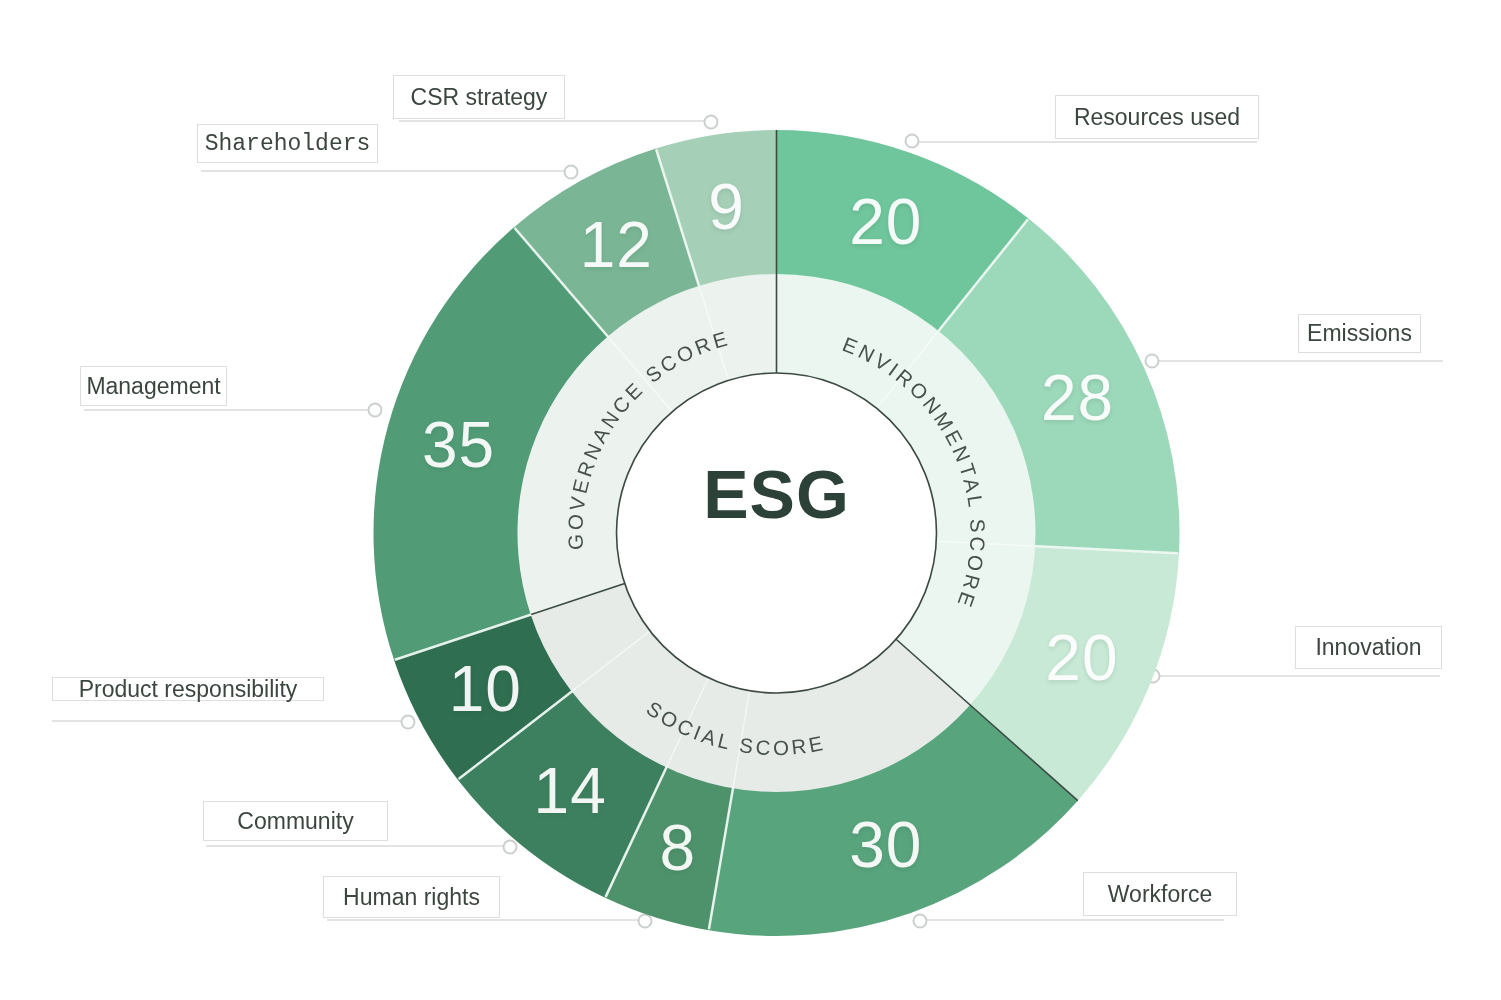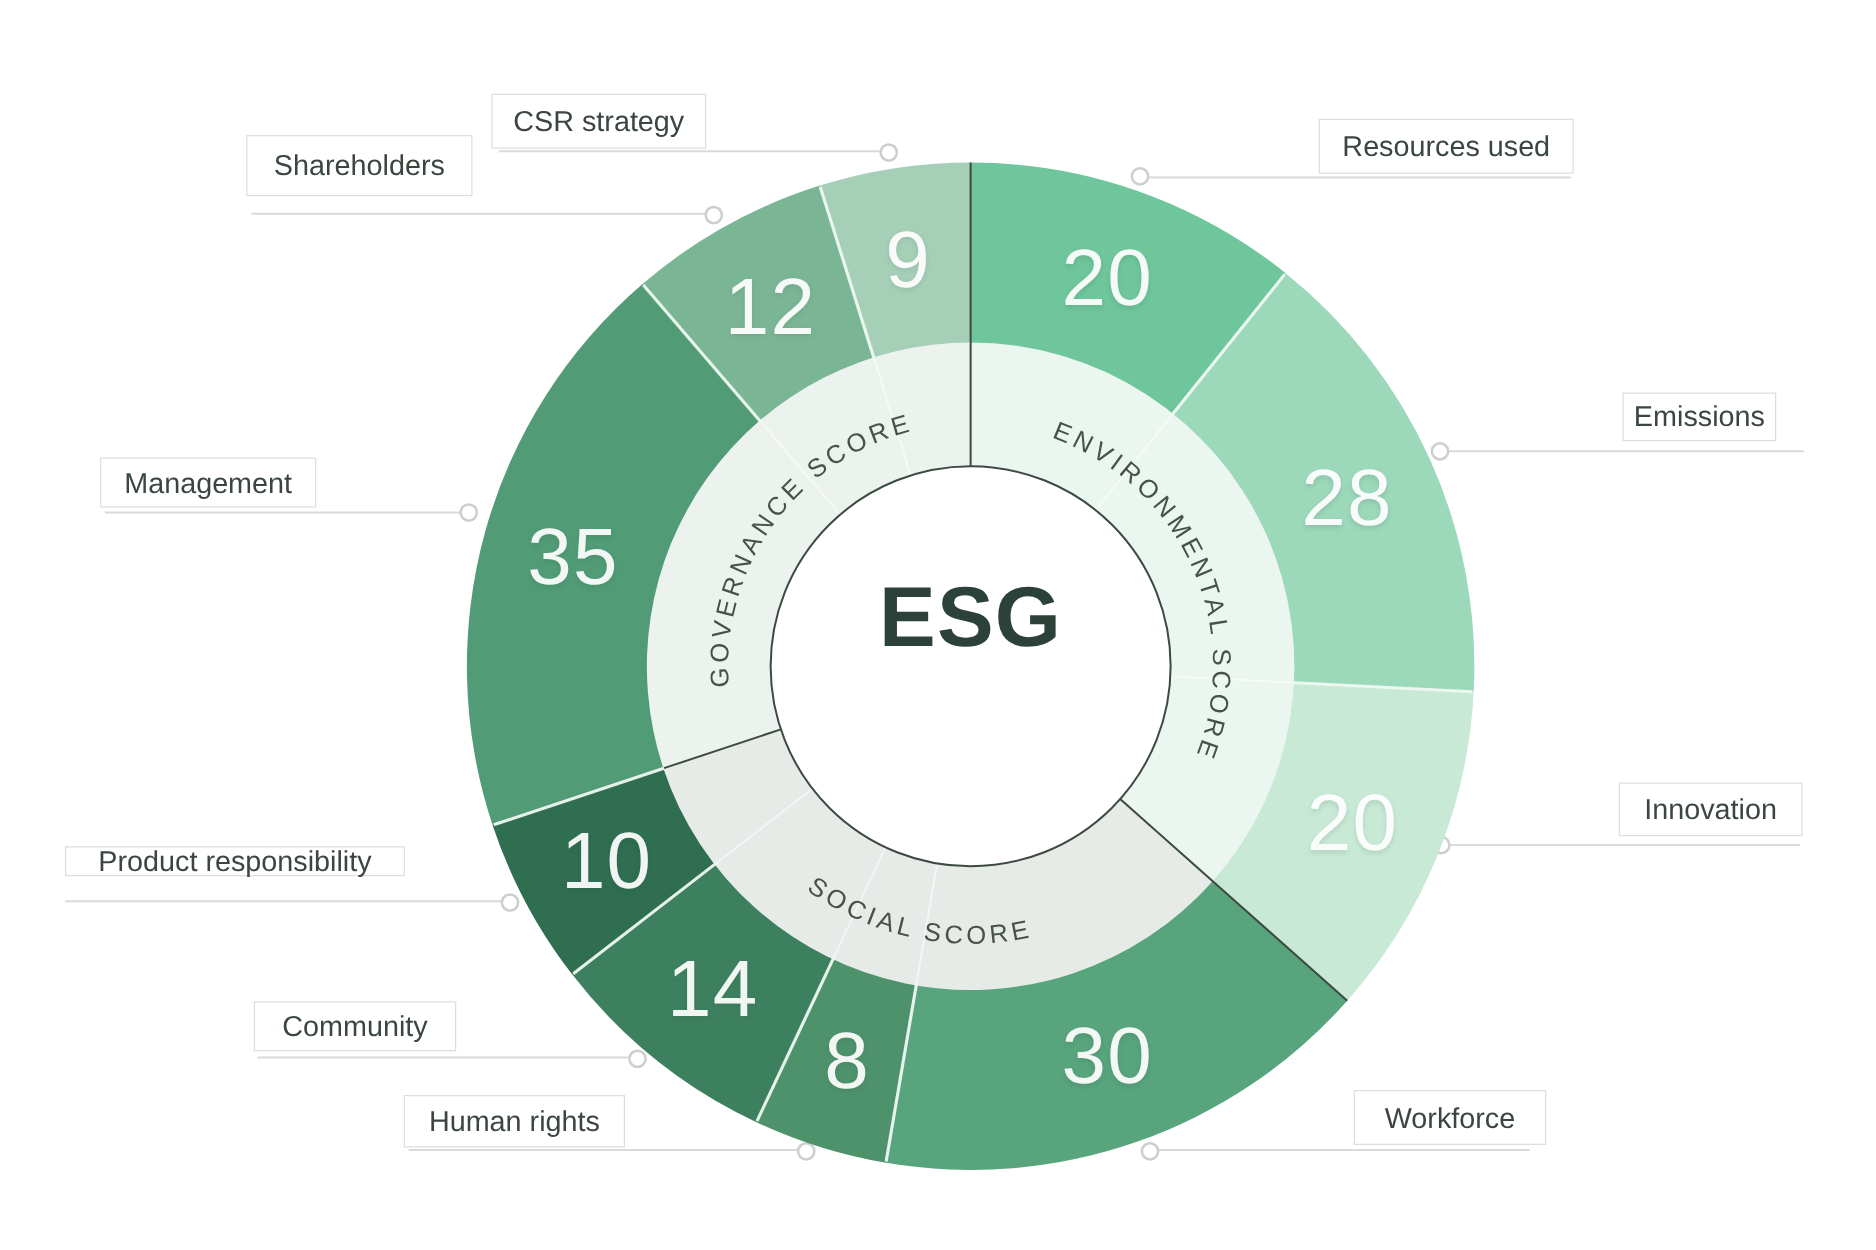--- a/index.html
+++ b/index.html
@@ -92,22 +92,22 @@
         <path id="arc2" d="M 592.40 594.19 A 194 194 0 0 1 776.50 339.00" fill="none"></path>
       </defs>
       <text class="arc-label"><textPath href="#arc2" startOffset="50%" text-anchor="middle">GOVERNANCE SCORE</textPath></text>
     </svg>
   <div id="callouts">
       <div class="label-box" style="left: 1055px; top: 95px; width: 204px; height: 44px; text-align: right;">Resources used</div>
       <div class="label-box" style="left: 1298px; top: 314px; width: 123px; height: 39px;">Emissions</div>
       <div class="label-box" style="left: 1295px; top: 626px; width: 147px; height: 43px;">Innovation</div>
       <div class="label-box" style="left: 1071px; top: 872px; width: 154px; height: 44px; margin-left: 12px;">Workforce</div>
       <div class="label-box" style="left: 323px; top: 876px; width: 177px; height: 42px;">Human rights</div>
-      <div class="label-box" style="left: 203px; top: 801px; width: 162px; height: 40px;">Community</div>
+      <div class="label-box" style="left: 203px; top: 801px; width: 185px; height: 40px;">Community</div>
       <div class="label-box" style="left: 52px; top: 677px; width: 272px; height: 24px;">Product responsibility</div>
-      <div class="label-box" style="left: 80px; top: 366px; width: 173px; height: 40px;">Management</div>
-      <div class="label-box" style="left: 197px; top: 108px; width: 181px; height: 49px;">Shareholders</div>
+      <div class="label-box" style="left: 80px; top: 366px; width: 147px; height: 40px;">Management</div>
+      <div class="label-box" style="left: 197px; top: 124px; width: 181px; height: 39px; font-family: Liberation Mono, monospace;">Shareholders</div>
       <div class="label-box" style="left: 393px; top: 75px; width: 172px; height: 44px;">CSR strategy</div>
     </div>
   <div class="center-label">
     <div>ESG</div>
   </div>
 </div>
 
 </body></html>

